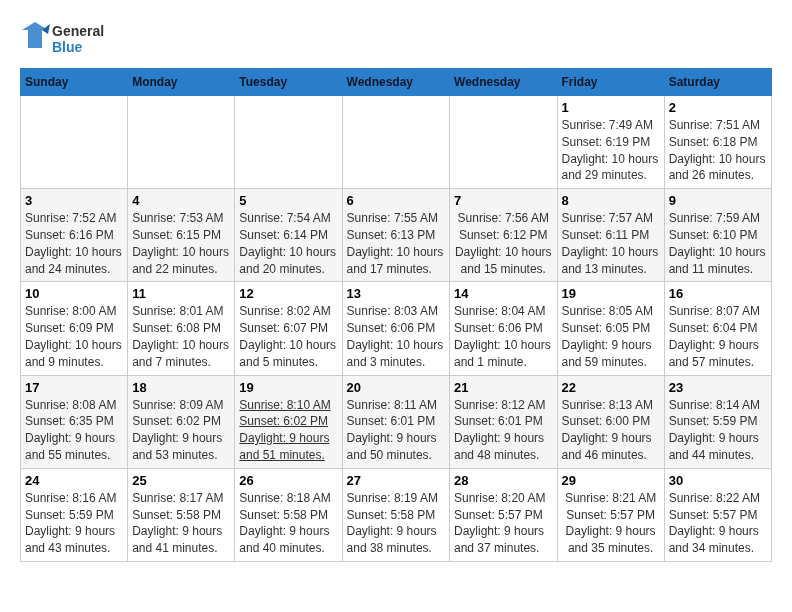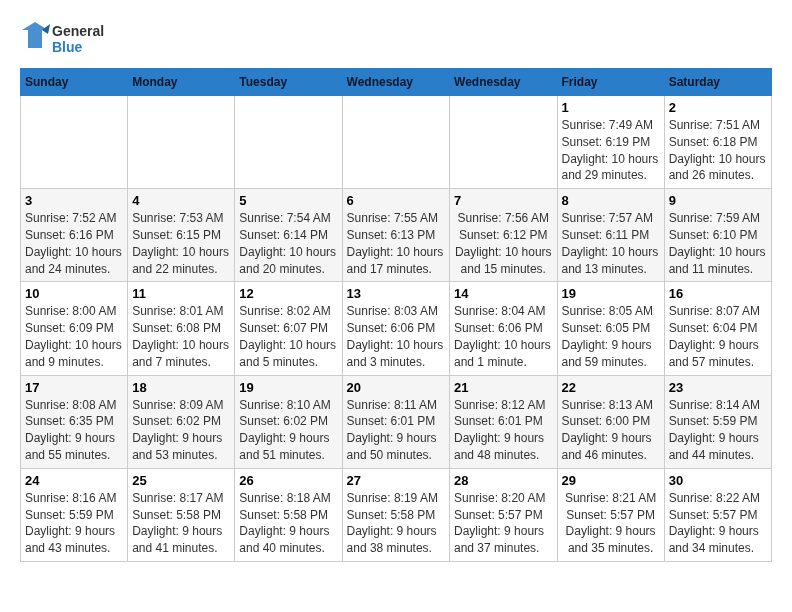--- a/index.html
+++ b/index.html
@@ -223,21 +223,21 @@
 Daylight: 9 hours and 55 minutes.</div>
         </td>
         <td class="has-data">
           <div class="day-num">18</div>
           <div class="day-info" style="white-space: pre-line;">Sunrise: 8:09 AM
 Sunset: 6:02 PM
 Daylight: 9 hours and 53 minutes.</div>
         </td>
         <td class="has-data">
           <div class="day-num">19</div>
-          <div class="day-info" style="white-space: pre-line;">Sunrise: 8:10 AM
+          <div class="day-info" style="white-space: pre-line; text-decoration: underline;">Sunrise: 8:10 AM
 Sunset: 6:02 PM
 Daylight: 9 hours and 51 minutes.</div>
         </td>
         <td class="has-data">
           <div class="day-num">20</div>
           <div class="day-info" style="white-space: pre-line;">Sunrise: 8:11 AM
 Sunset: 6:01 PM
 Daylight: 9 hours and 50 minutes.</div>
         </td>
         <td class="has-data">

